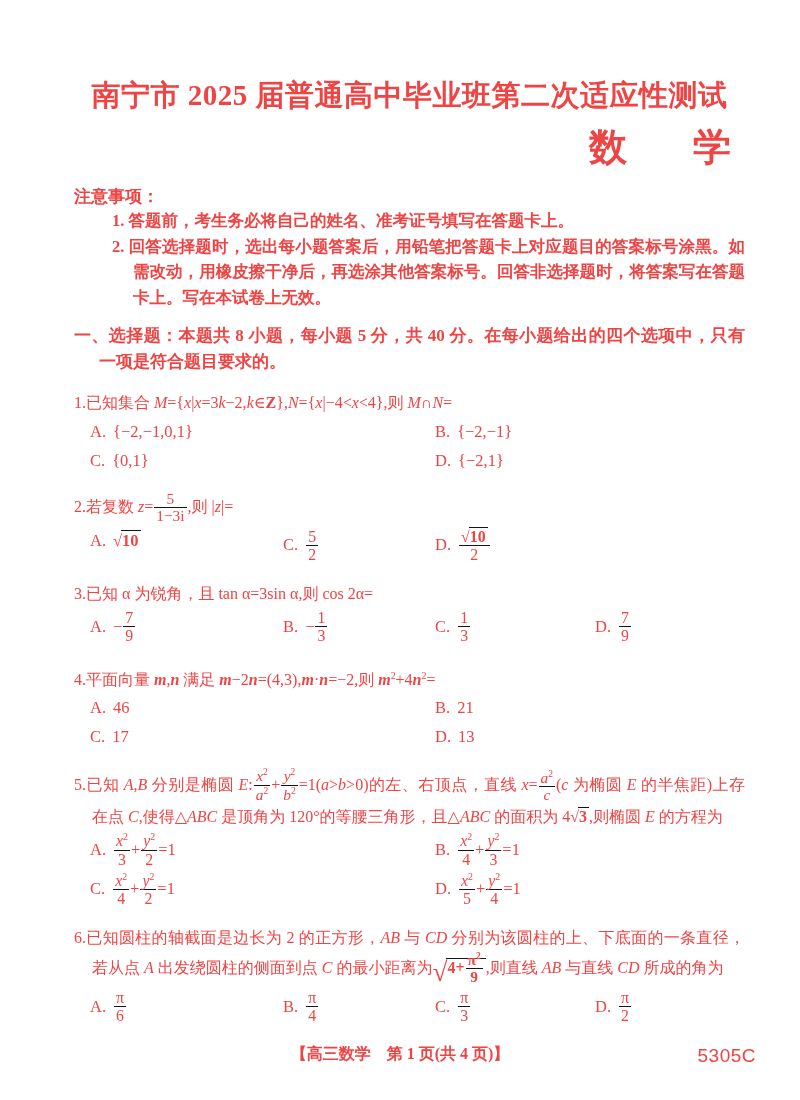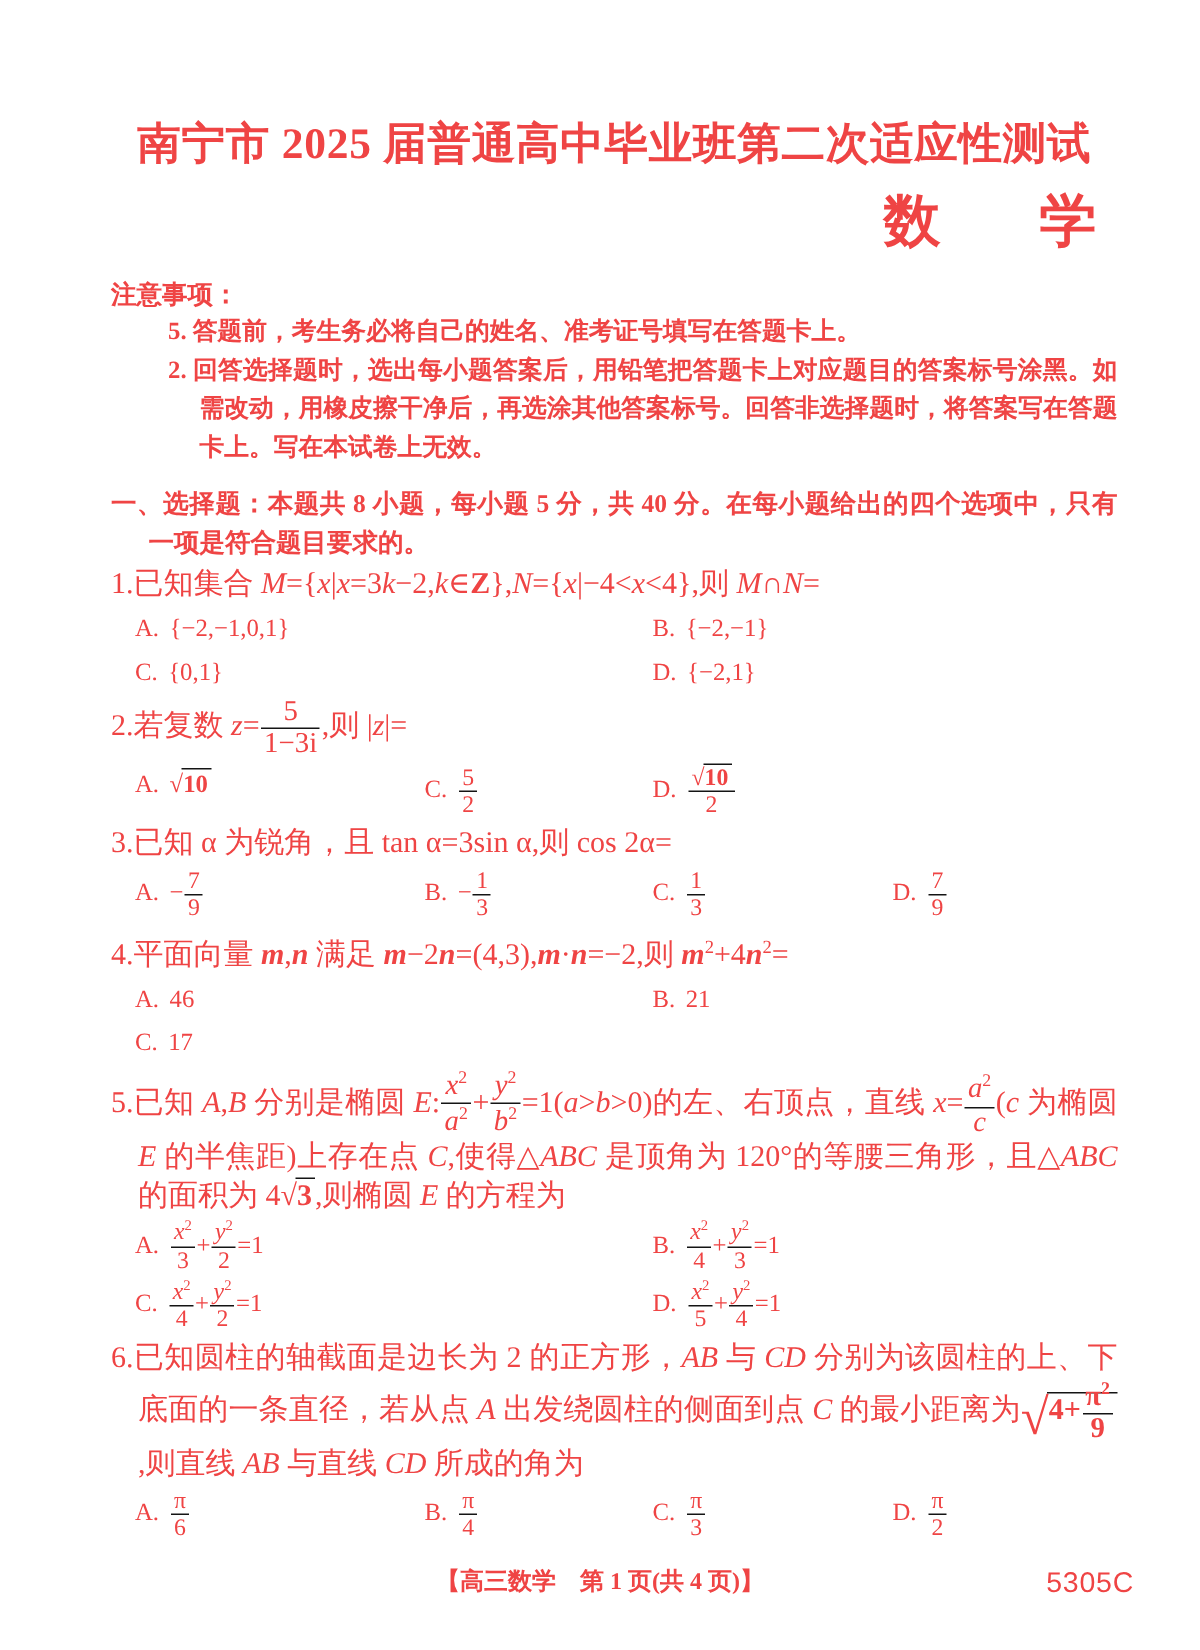--- a/index.html
+++ b/index.html
@@ -8,21 +8,21 @@
     margin:0 auto;background:#ffffff;color:#ef4444;
     font-family:"Liberation Serif","DejaVu Serif",serif;
     padding:40px 55px 0 74px;position:relative;overflow:hidden;
   }
   .title{font-size:29px;font-weight:bold;text-align:center;margin:36px 0 0;letter-spacing:0.5px;}
   .subject{font-size:38px;font-weight:bold;text-align:right;margin:6px 0 12px;letter-spacing:14px;text-indent:14px;}
   .notice-head{font-size:17px;font-weight:bold;}
   .notice-item{margin-left:38px;padding-left:21px;text-indent:-21px;font-size:16.5px;font-weight:bold;line-height:25.5px;text-align:justify;}
   .section-head{margin-top:13px;font-size:17px;font-weight:bold;line-height:25.5px;padding-left:25px;text-indent:-25px;text-align:justify;}
   .q{margin-top:2px;}
-  .stem{margin:3px 0 1px;font-size:20px;line-height:25.5px;padding-left:18px;text-indent:-18px;text-align:justify;}
+  .stem{margin:16px 0 1px;font-size:16px;line-height:25.5px;padding-left:18px;text-indent:-18px;text-align:justify;}
   .opts{display:grid;margin-left:16px;}
   .c2{grid-template-columns:345px 1fr;}
   .c4{grid-template-columns:193px 152px 160px 1fr;}
   .opt{padding:2px 0;font-size:16.5px;line-height:25px;white-space:nowrap;}
   .ol{margin-right:7px;}
   
   i{font-style:italic;}
   sup{font-size:0.62em;}
   .f{display:inline-block;vertical-align:-0.62em;text-align:center;line-height:1.08;font-size:0.96em;margin:0 1px;text-indent:0;}
   .fn{display:block;border-bottom:1.3px solid #141414;padding:0 2px;}
@@ -36,21 +36,21 @@
 </head>
 <body>
 
 <div class="page">
 
   <h1 class="title">南宁市 2025 届普通高中毕业班第二次适应性测试</h1>
   <h2 class="subject">数　学</h2>
 
   <div class="notice">
     <div class="notice-head">注意事项：</div>
-    <div class="notice-item">5. 答题前，考生务必将自己的姓名、准考证号填写在答题卡上。</div>
+    <div class="notice-item">1. 答题前，考生务必将自己的姓名、准考证号填写在答题卡上。</div>
     <div class="notice-item">2. 回答选择题时，选出每小题答案后，用铅笔把答题卡上对应题目的答案标号涂黑。如需改动，用橡皮擦干净后，再选涂其他答案标号。回答非选择题时，将答案写在答题卡上。写在本试卷上无效。</div>
   </div>
 
   <div class="section-head">一、选择题：本题共 8 小题，每小题 5 分，共 40 分。在每小题给出的四个选项中，只有一项是符合题目要求的。</div>
 
   <div class="q">
     <p class="stem">1.已知集合 <i>M</i>={<i>x</i>|<i>x</i>=3<i>k</i>−2,<i>k</i>∈<b>Z</b>},<i>N</i>={<i>x</i>|−4&lt;<i>x</i>&lt;4},则 <i>M</i>∩<i>N</i>=</p>
     <div class="opts c2">
       <div class="opt"><span class="ol">A.</span><span class="ob">{−2,−1,0,1}</span></div>
       <div class="opt"><span class="ol">B.</span><span class="ob">{−2,−1}</span></div>
@@ -77,20 +77,21 @@
       <div class="opt"><span class="ol">D.</span><span class="ob"><span class="f"><span class="fn">7</span><span class="fd">9</span></span></span></div>
     </div>
   </div>
 
   <div class="q">
     <p class="stem">4.平面向量 <b><i>m</i></b>,<b><i>n</i></b> 满足 <b><i>m</i></b>−2<b><i>n</i></b>=(4,3),<b><i>m</i></b>·<b><i>n</i></b>=−2,则 <b><i>m</i></b><sup>2</sup>+4<b><i>n</i></b><sup>2</sup>=</p>
     <div class="opts c2">
       <div class="opt"><span class="ol">A.</span><span class="ob">46</span></div>
       <div class="opt"><span class="ol">B.</span><span class="ob">21</span></div>
       <div class="opt"><span class="ol">C.</span><span class="ob">17</span></div>
+      <div class="opt"><span class="ol">D.</span><span class="ob">13</span></div>
     </div>
   </div>
 
   <div class="q">
     <p class="stem">5.已知 <i>A</i>,<i>B</i> 分别是椭圆 <i>E</i>:<span class="f"><span class="fn"><i>x</i><sup>2</sup></span><span class="fd"><i>a</i><sup>2</sup></span></span>+<span class="f"><span class="fn"><i>y</i><sup>2</sup></span><span class="fd"><i>b</i><sup>2</sup></span></span>=1(<i>a</i>&gt;<i>b</i>&gt;0)的左、右顶点，直线 <i>x</i>=<span class="f"><span class="fn"><i>a</i><sup>2</sup></span><span class="fd"><i>c</i></span></span>(<i>c</i> 为椭圆 <i>E</i> 的半焦距)上存在点 <i>C</i>,使得△<i>ABC</i> 是顶角为 120°的等腰三角形，且△<i>ABC</i> 的面积为 4<span class="rd">√</span><span class="ov">3</span>,则椭圆 <i>E</i> 的方程为</p>
     <div class="opts c2">
       <div class="opt"><span class="ol">A.</span><span class="ob"><span class="f"><span class="fn"><i>x</i><sup>2</sup></span><span class="fd">3</span></span>+<span class="f"><span class="fn"><i>y</i><sup>2</sup></span><span class="fd">2</span></span>=1</span></div>
       <div class="opt"><span class="ol">B.</span><span class="ob"><span class="f"><span class="fn"><i>x</i><sup>2</sup></span><span class="fd">4</span></span>+<span class="f"><span class="fn"><i>y</i><sup>2</sup></span><span class="fd">3</span></span>=1</span></div>
       <div class="opt"><span class="ol">C.</span><span class="ob"><span class="f"><span class="fn"><i>x</i><sup>2</sup></span><span class="fd">4</span></span>+<span class="f"><span class="fn"><i>y</i><sup>2</sup></span><span class="fd">2</span></span>=1</span></div>
       <div class="opt"><span class="ol">D.</span><span class="ob"><span class="f"><span class="fn"><i>x</i><sup>2</sup></span><span class="fd">5</span></span>+<span class="f"><span class="fn"><i>y</i><sup>2</sup></span><span class="fd">4</span></span>=1</span></div>

